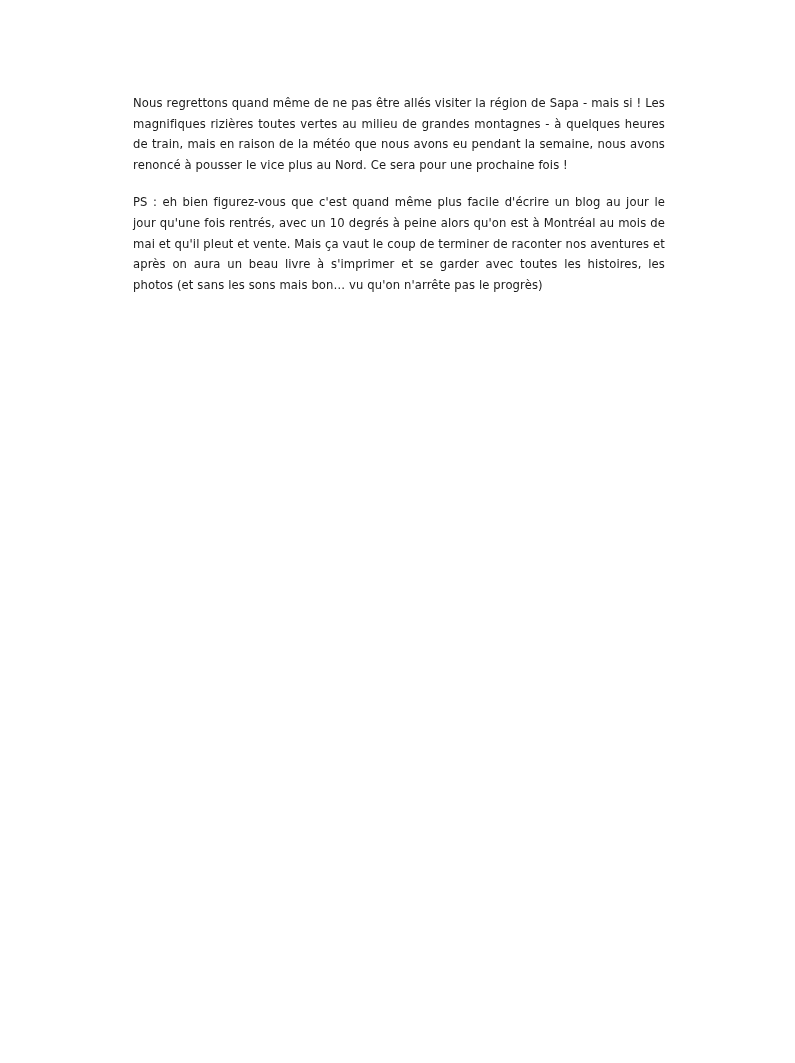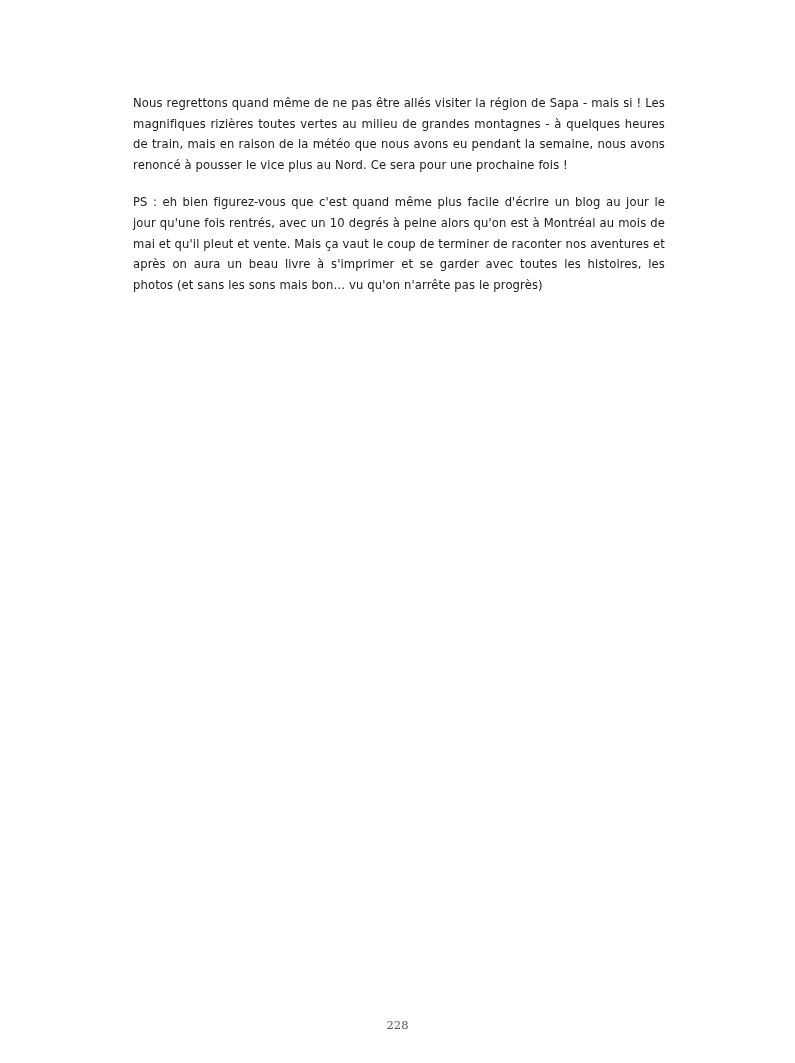--- a/index.html
+++ b/index.html
@@ -53,14 +53,13 @@
   }
 </style>
 </head>
 <body>
 
 <div class="page">
   <div class="content">
     <p class="para">Nous regrettons quand même de ne pas être allés visiter la région de Sapa - mais si ! Les magnifiques rizières toutes vertes au milieu de grandes montagnes - à quelques heures de train, mais en raison de la météo que nous avons eu pendant la semaine, nous avons renoncé à pousser le vice plus au Nord. Ce sera pour une prochaine fois !</p>
     <p class="para">PS : eh bien figurez-vous que c'est quand même plus facile d'écrire un blog au jour le jour qu'une fois rentrés, avec un 10 degrés à peine alors qu'on est à Montréal au mois de mai et qu'il pleut et vente. Mais ça vaut le coup de terminer de raconter nos aventures et après on aura un beau livre à s'imprimer et se garder avec toutes les histoires, les photos (et sans les sons mais bon… vu qu'on n'arrête pas le progrès)</p>
   </div>
-  <div class="page-number">228</div>
 </div>
 
 </body></html>

